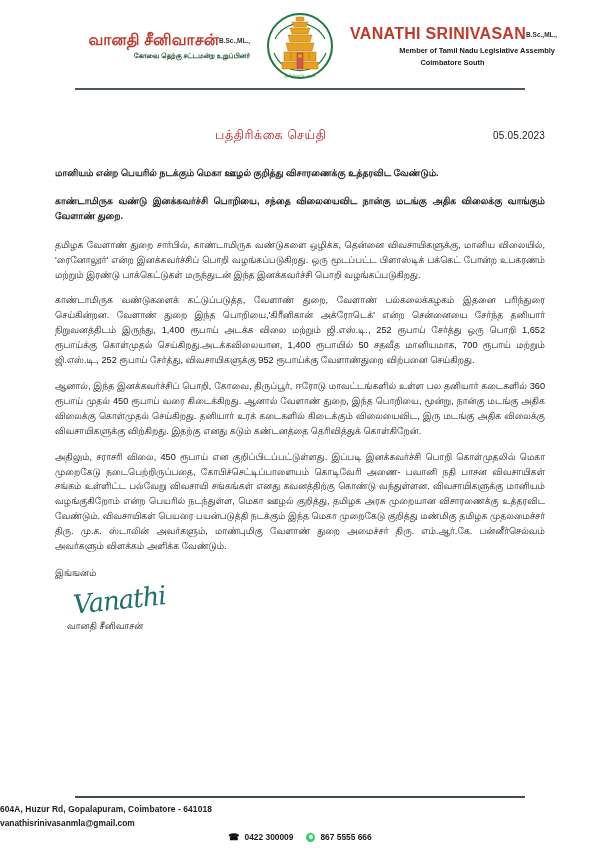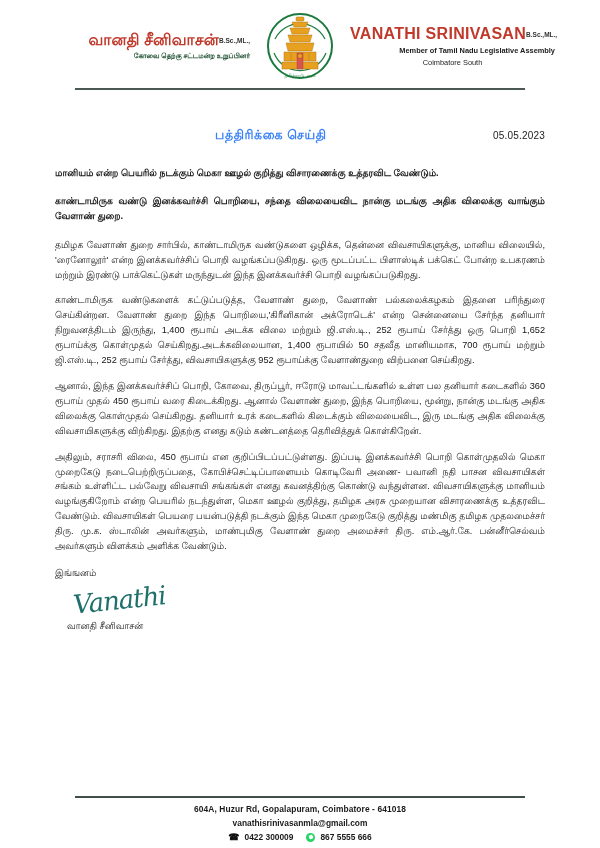--- a/index.html
+++ b/index.html
@@ -90,21 +90,21 @@
   .lh-role-en {
     font-size: 7.4px;
     font-weight: bold;
     color: #1b1b1b;
     margin-top: 4px;
     text-align: right;
     white-space: nowrap;
   }
   .lh-place-en {
     font-size: 7.4px;
-    font-weight: normal;
+    font-weight: bold;
     color: #1b1b1b;
     margin-top: 3px;
     text-align: center;
     white-space: nowrap;
   }
   .rule {
     height: 2px;
     background: #4a5a52;
     margin: 6px auto 0 auto;
     width: 450px;
@@ -112,24 +112,23 @@
 
   
   .title-row {
     display: flex;
     align-items: baseline;
     justify-content: space-between;
     margin: 38px 55px 0 55px;
   }
   .press-title {
     font-size: 12.5px;
-    color: #3b82f6;
+    color: #b91c1c;
     margin-left: 160px;
     letter-spacing: 0.6px;
-    font-weight: bold;
   }
   .press-date {
     font-size: 10px;
     color: #1b1b1b;
     letter-spacing: 0.2px;
   }
 
   
   .body-wrap {
     margin: 22px 55px 0 55px;
@@ -174,21 +173,20 @@
     color: #141414;
     margin-top: 6px;
   }
 
   
   .footer {
     position: absolute;
     left: 0;
     right: 0;
     bottom: 6px;
-    text-align: center;
   }
   .footer-rule {
     height: 2px;
     background: #3f4f47;
     width: 450px;
     margin: 0 auto 6px auto;
   }
   .f-addr {
     font-size: 8.4px;
     font-weight: bold;

